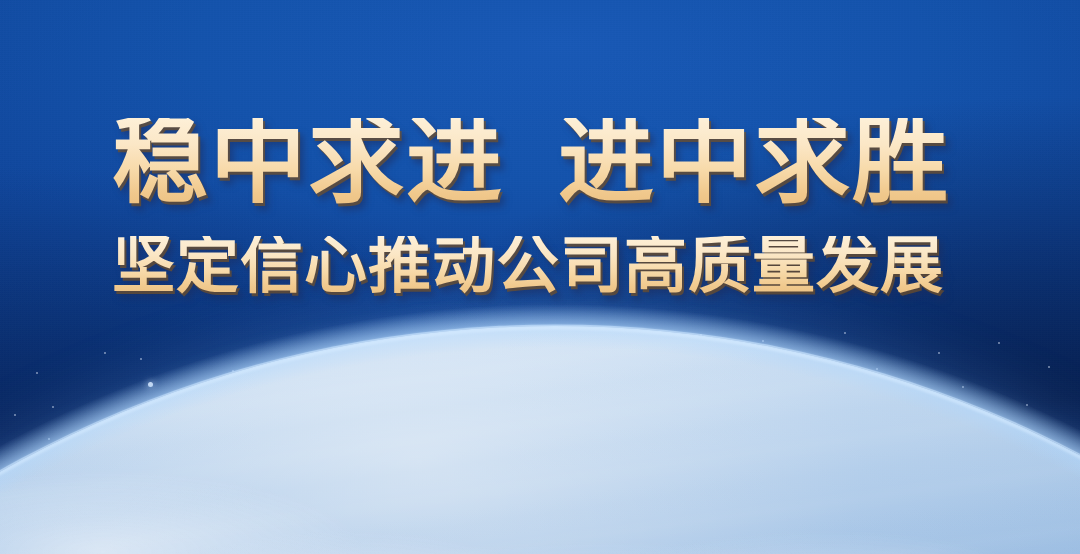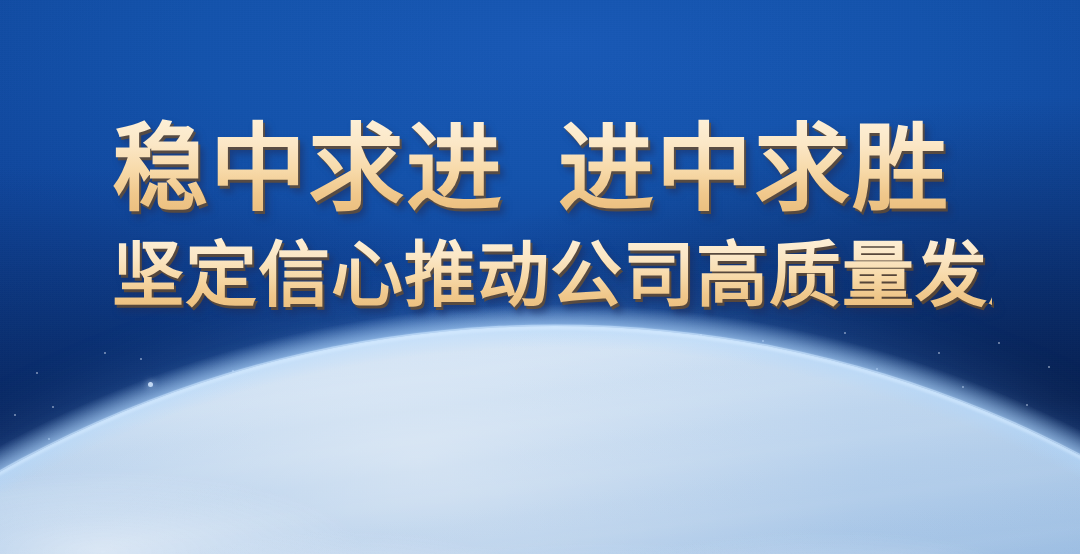--- a/index.html
+++ b/index.html
@@ -193,32 +193,33 @@
       #fbe7c6 26%,
       #f7d9a8 52%,
       #f0c88c 74%,
       #e9bb79 100%);
     -webkit-background-clip: text;
     background-clip: text;
     -webkit-text-fill-color: transparent;
     filter:
       drop-shadow(2px 3px 0 rgba(128, 84, 28, .62))
       drop-shadow(4px 5px 3px rgba(30, 44, 92, .50));
+    font-family: Liberation Mono, monospace;
   }
 
   .headline {
     font-size: 96px;
     line-height: 1.06;
     letter-spacing: 2px;
   }
   .headline .gap { display: inline-block; width: 54px; }
 
   .subhead {
     margin-top: 16px;
-    font-size: 72px;
+    font-size: 63px;
     line-height: 1.10;
     letter-spacing: 1px;
   }
 </style>
 </head>
 <body>
 
 <div class="stage">
 
   <div class="sky-base"></div>

